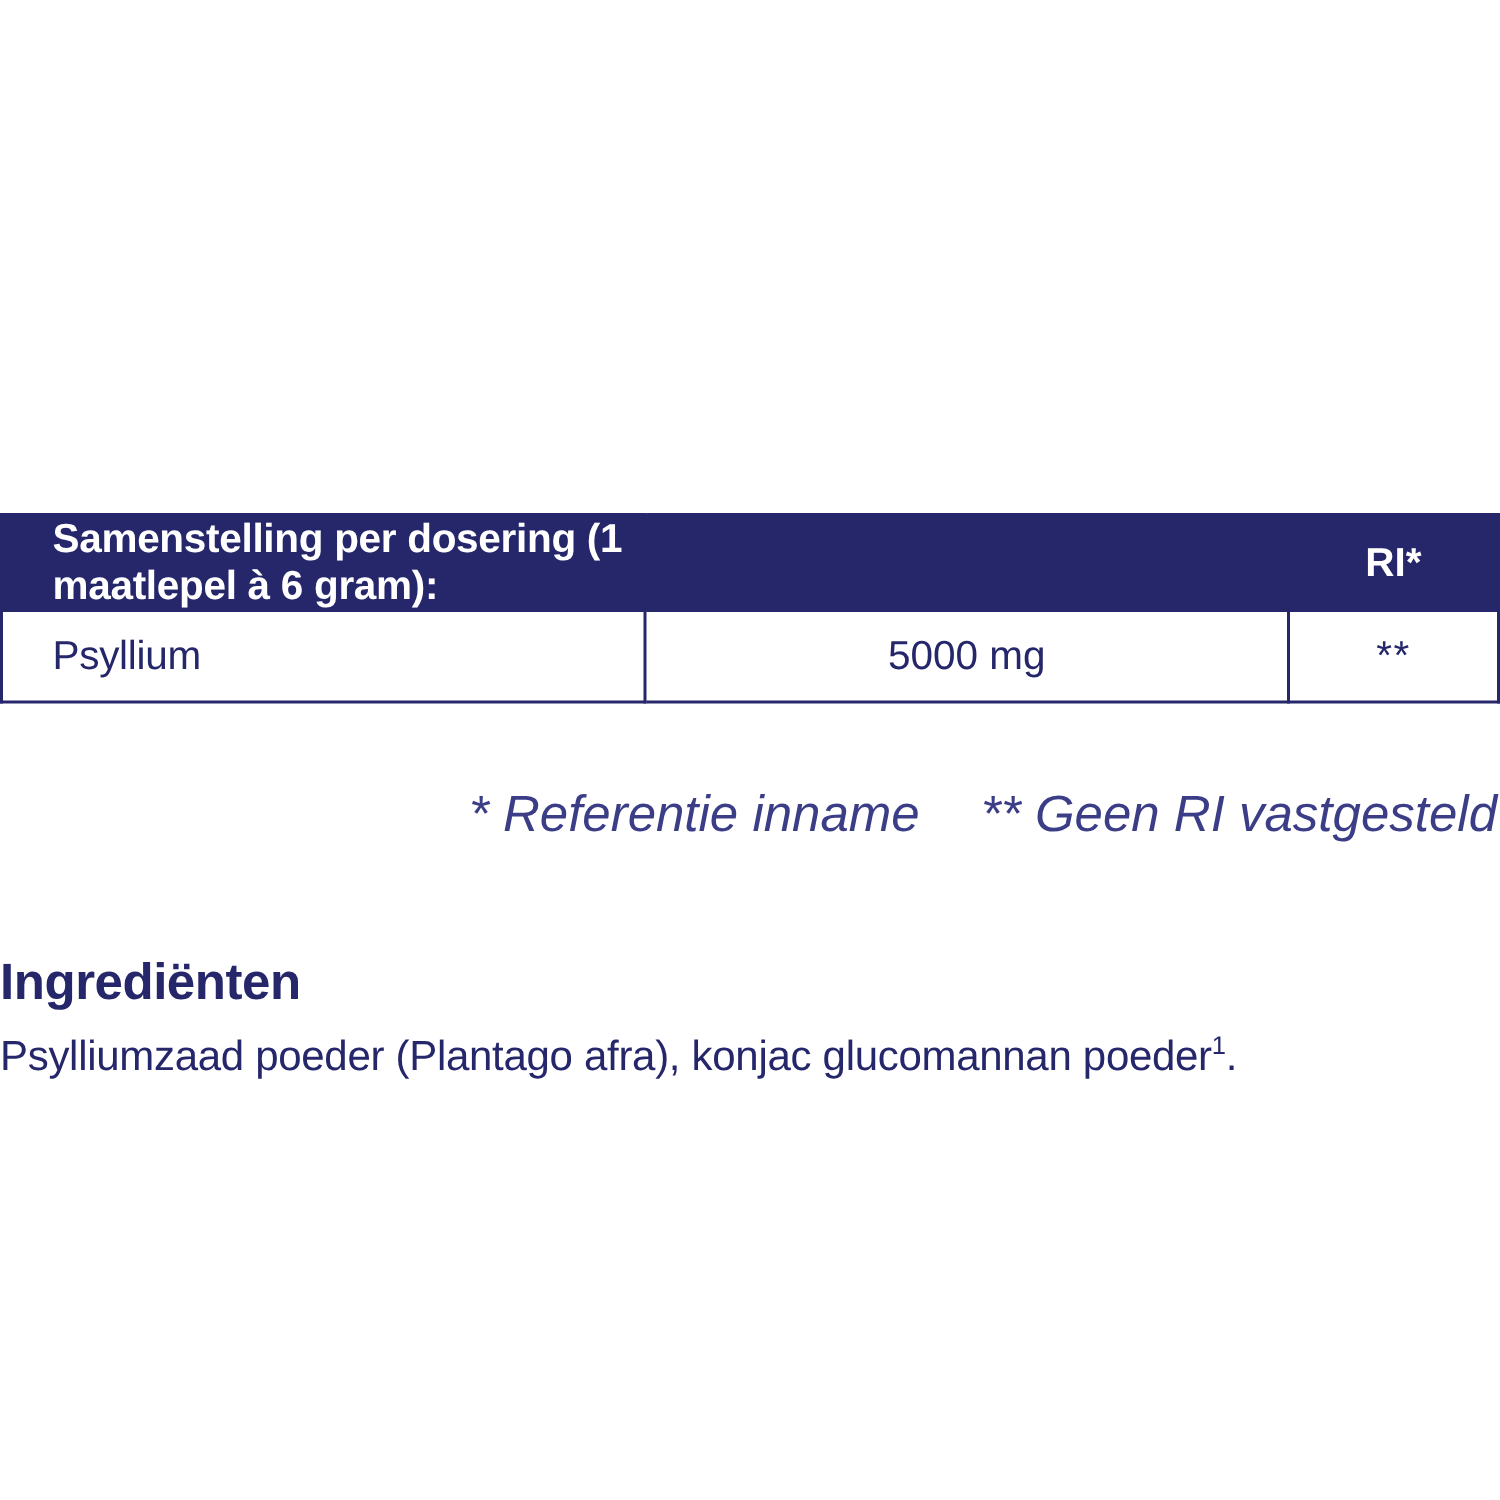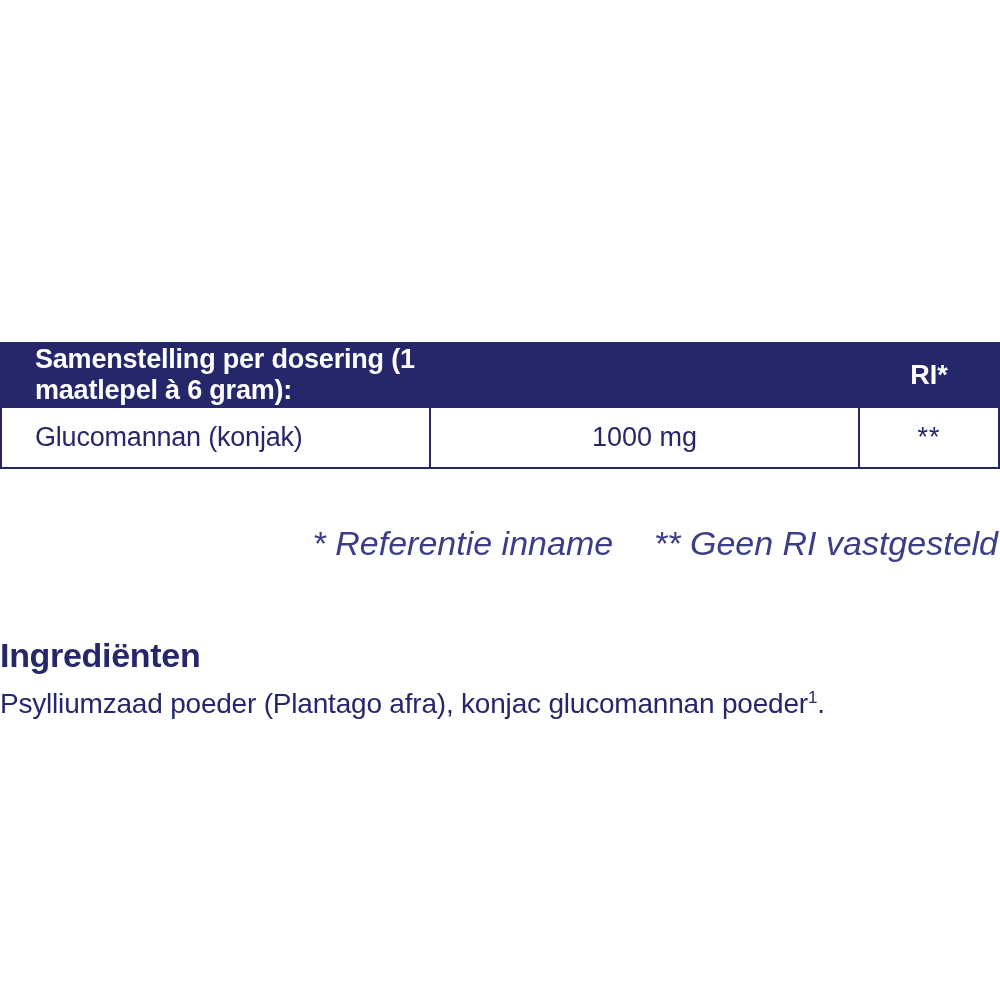--- a/index.html
+++ b/index.html
@@ -133,22 +133,22 @@
   <table class="nutrition-table">
     <thead>
       <tr class="head-row">
         <th class="head-title">Samenstelling per dosering (1 maatlepel à 6 gram):</th>
         <th class="head-amount"></th>
         <th class="head-ri">RI*</th>
       </tr>
     </thead>
     <tbody>
       <tr>
-        <td class="cell-name">Glucomannan (konjak)</td>
-        <td class="cell-amount">1000 mg</td>
+        <td class="cell-name">Psyllium</td>
+        <td class="cell-amount">5000 mg</td>
         <td class="cell-ri">**</td>
       </tr>
     </tbody>
   </table>
 
   <div class="footnote">
     <span>* Referentie inname</span>
     <span class="fn-gap"></span>
     <span>** Geen RI vastgesteld</span>
   </div>

